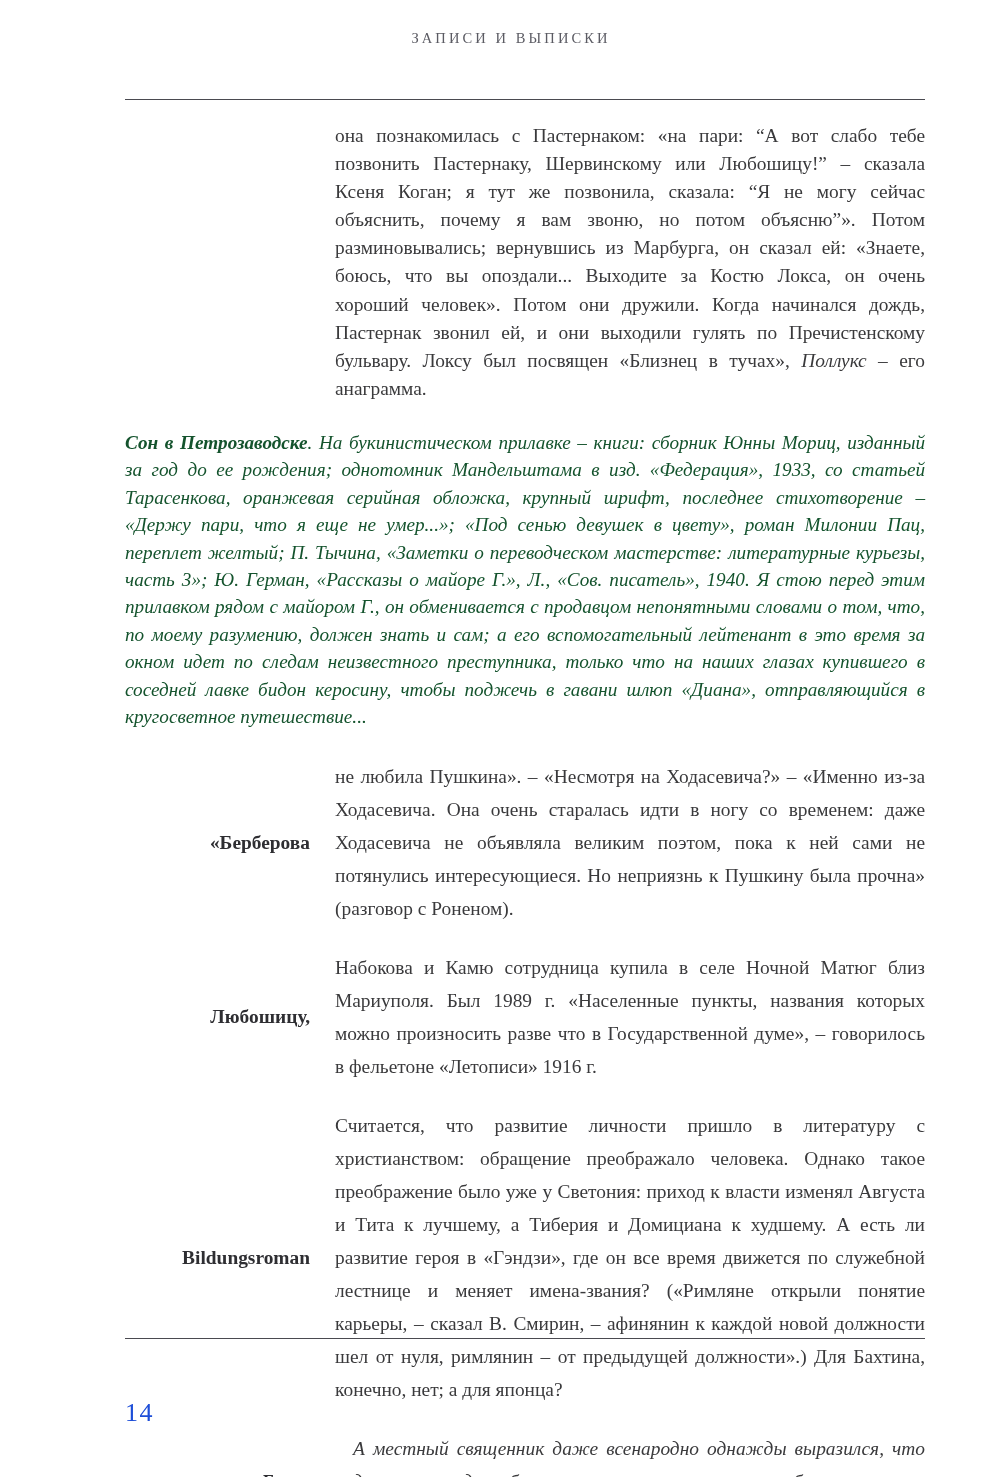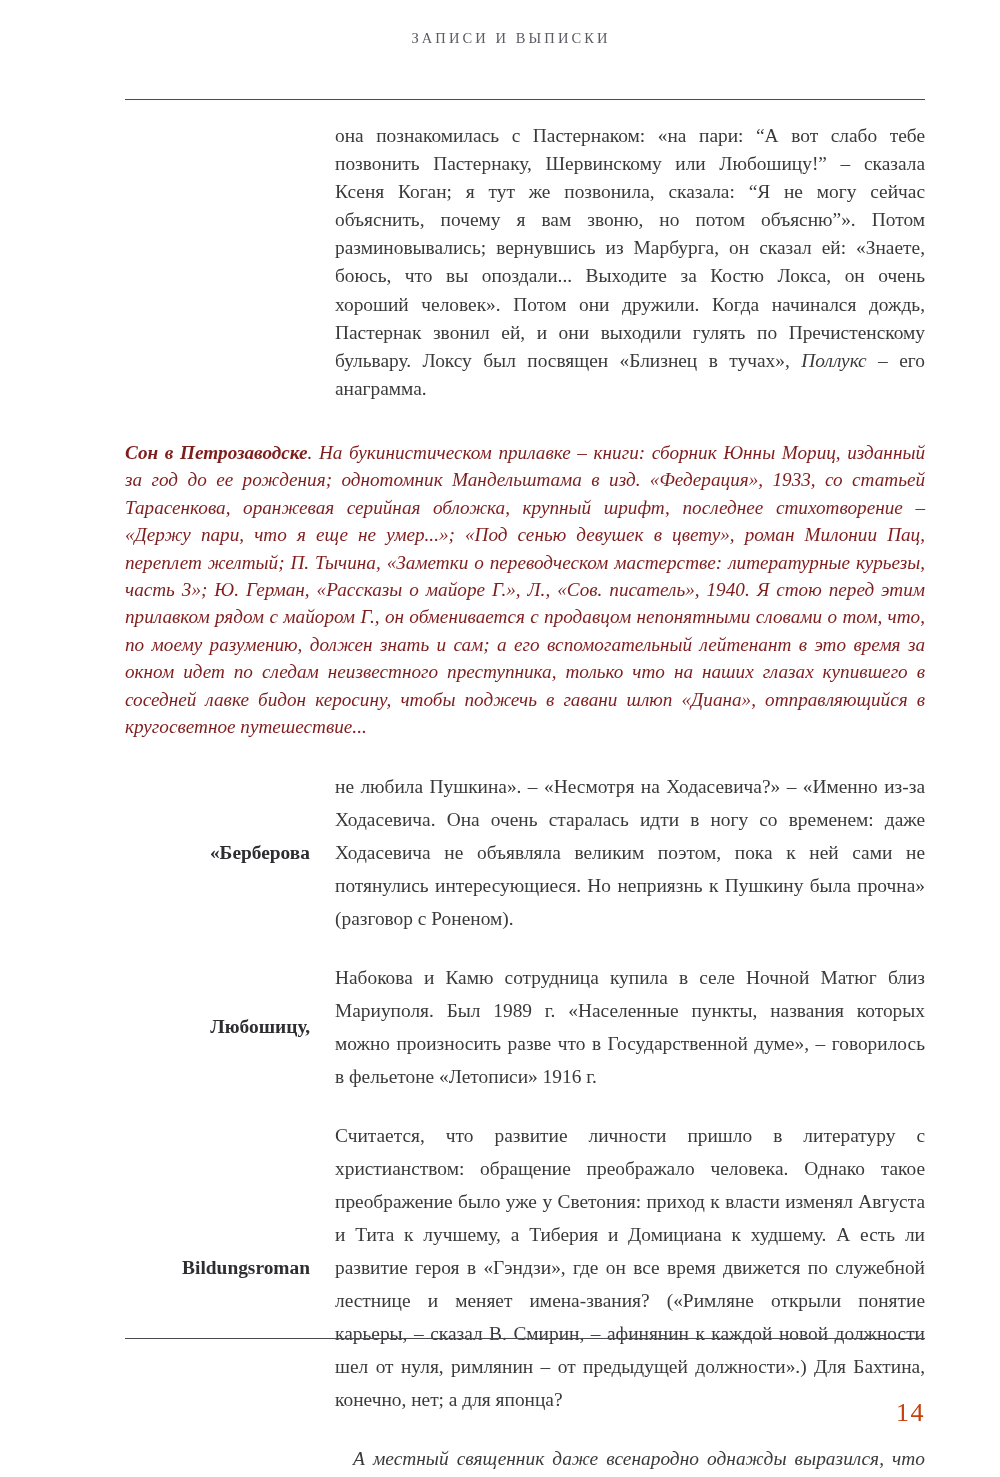--- a/index.html
+++ b/index.html
@@ -68,27 +68,27 @@
     text-align: justify;
     text-justify: inter-word;
     hyphens: manual;
     color: #3a3a3c;
   }
 
   .it { font-style: italic; }
 
   
   .italic-block {
-    margin-top: 36px;
+    margin-top: 26px;
     width: 800px;
     font-size: 19.2px;
     line-height: 27.4px;
     font-style: italic;
     text-align: justify;
-    color: #7f1d1d;
+    color: #14532d;
     font-family: Liberation Serif, serif;
   }
   .italic-block .lead {
     font-weight: bold;
     font-style: italic;
   }
 
   
   .entries {
     margin-top: 30px;
@@ -121,24 +121,24 @@
     color: #3a3a3c;
   }
   .entry-body.last-line-left { text-align: justify; margin-left: 43px; }
 
   
   .folio {
     position: absolute;
     top: 1398px;
     left: 125px;
     width: 800px;
-    text-align: right;
+    text-align: left;
     font-size: 26px;
     letter-spacing: 1.5px;
-    color: #c2410c;
+    color: #1d4ed8;
   }
 </style>
 </head>
 <body>
 
 <div class="page">
 
   <div class="running-head">Записи и выписки</div>
 
   <div class="rule rule-top"></div>

